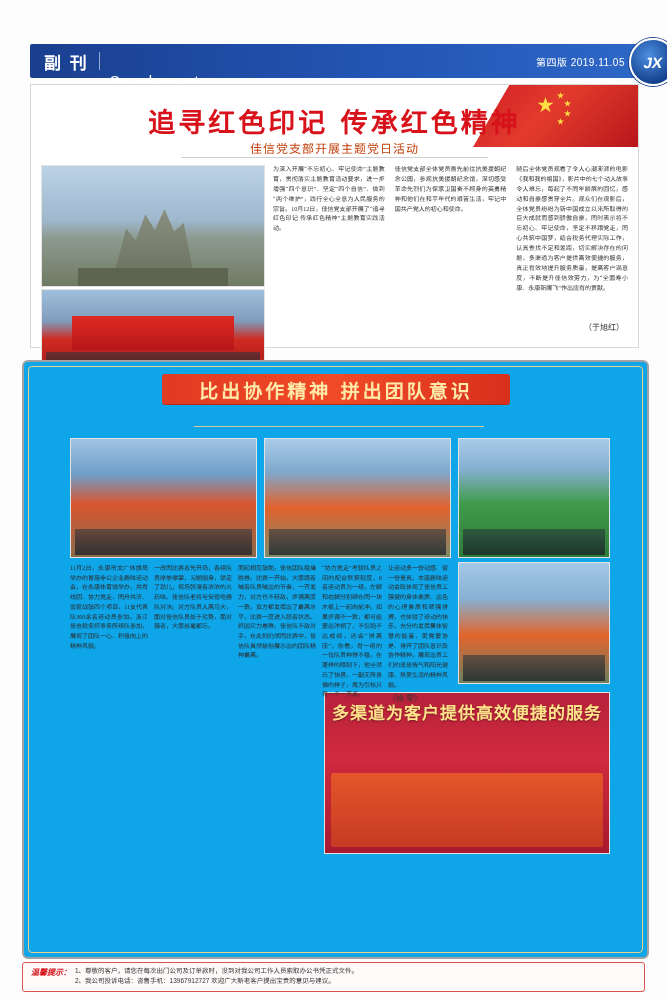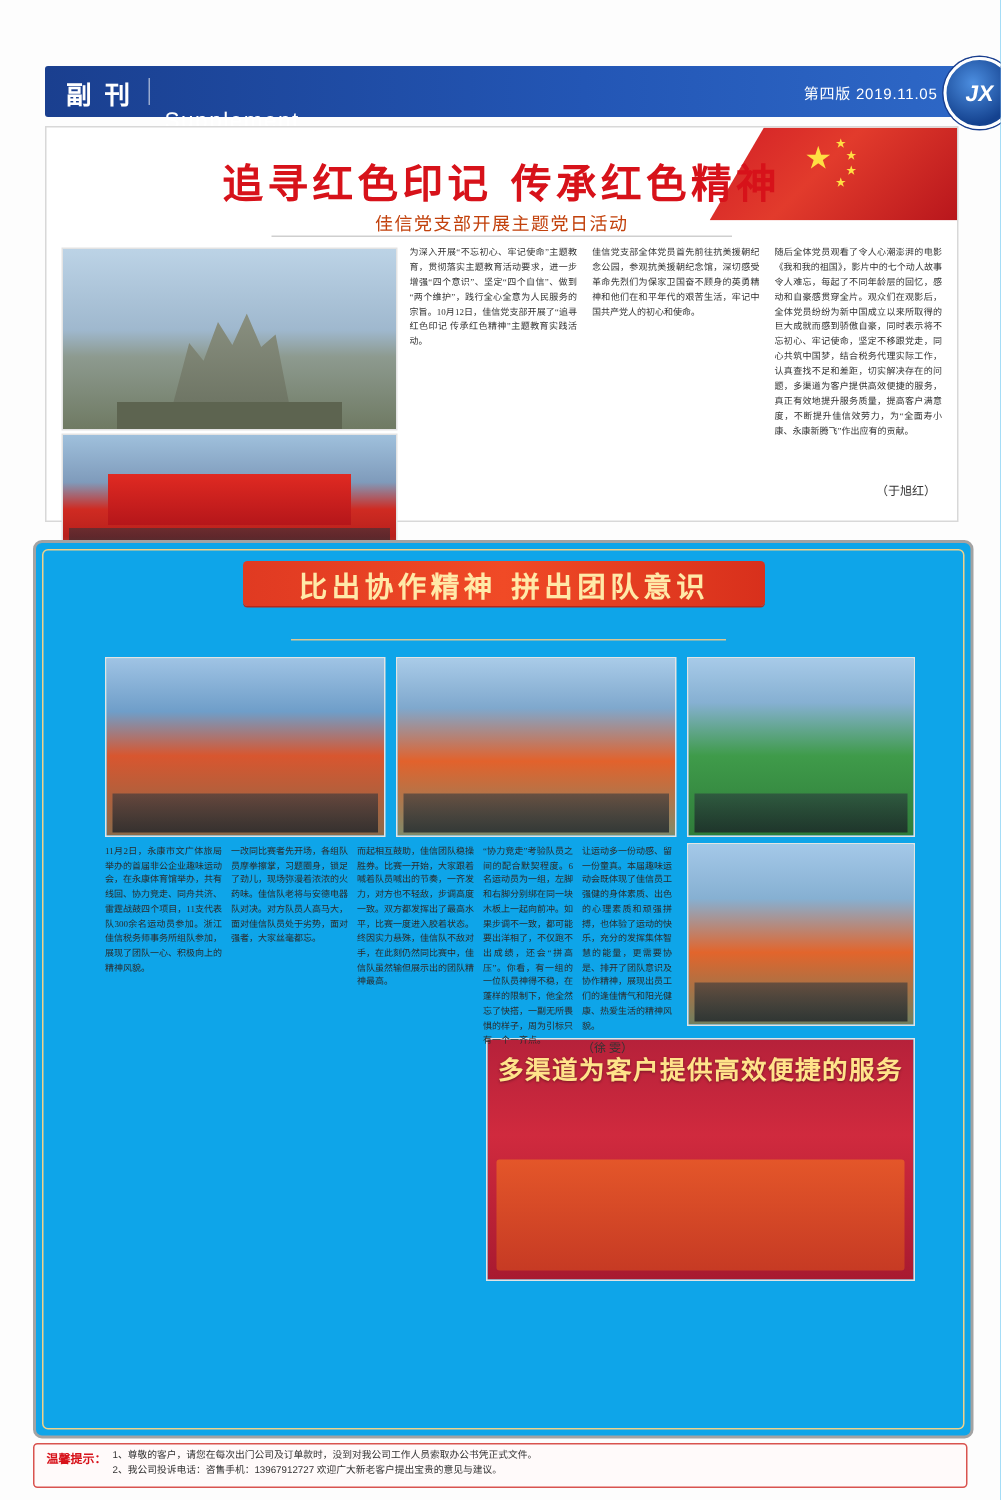--- a/index.html
+++ b/index.html
@@ -163,20 +163,21 @@
 
   
   .footer{
     position:absolute;left:22px;top:962px;width:623px;height:30px;
     border:1px solid #d9534f;border-radius:3px;background:#fffafa;
     padding:3px 8px;box-sizing:border-box;
   }
   .footer .ft-title{
     color:#d7121a;font-size:8px;font-weight:bold;float:left;margin-right:4px;
     font-family:"Liberation Sans", sans-serif;
+    font-style:italic;
   }
   .footer .ft-line{
     color:#333;font-size:6.5px;line-height:1.5;
     font-family:"Liberation Sans", sans-serif;
   }
   .monument{
     position:absolute;left:50%;transform:translateX(-50%);bottom:14px;
     width:96px;height:70px;
     background:linear-gradient(180deg,#8d9384 0%,#6d7463 100%);
     clip-path:polygon(10% 100%,22% 38%,32% 55%,42% 18%,52% 40%,62% 10%,72% 42%,82% 30%,92% 100%);

